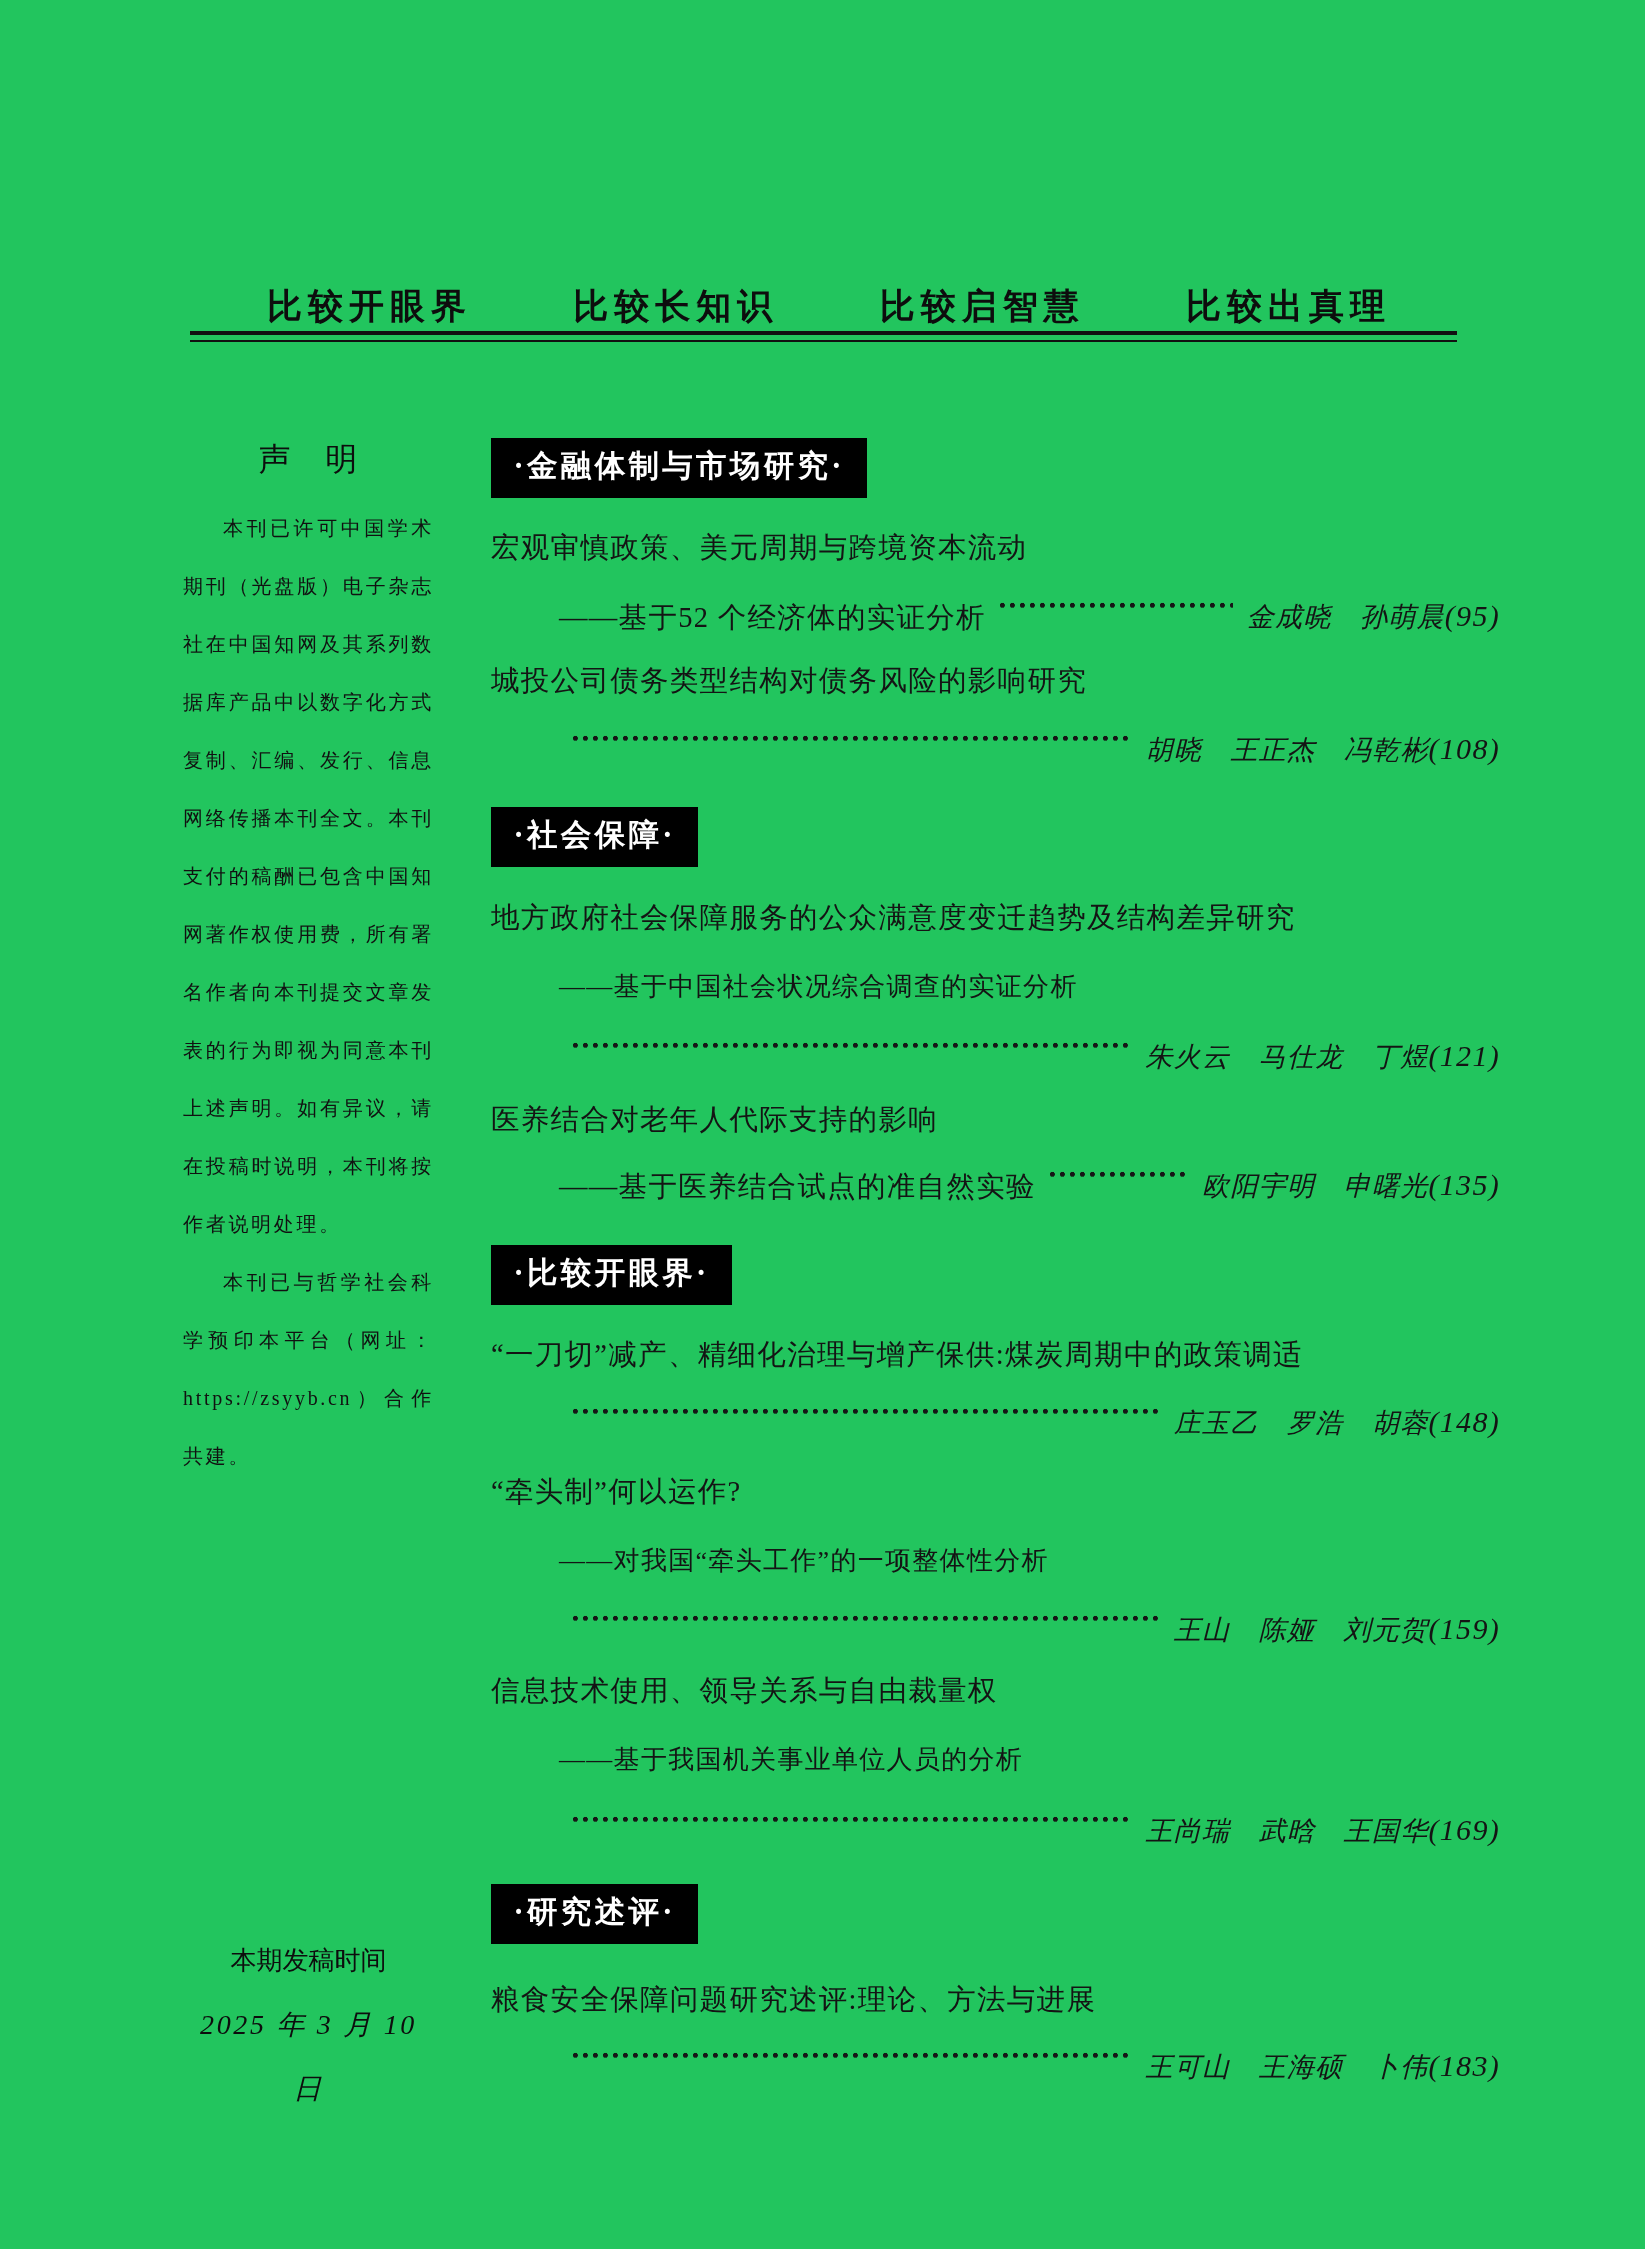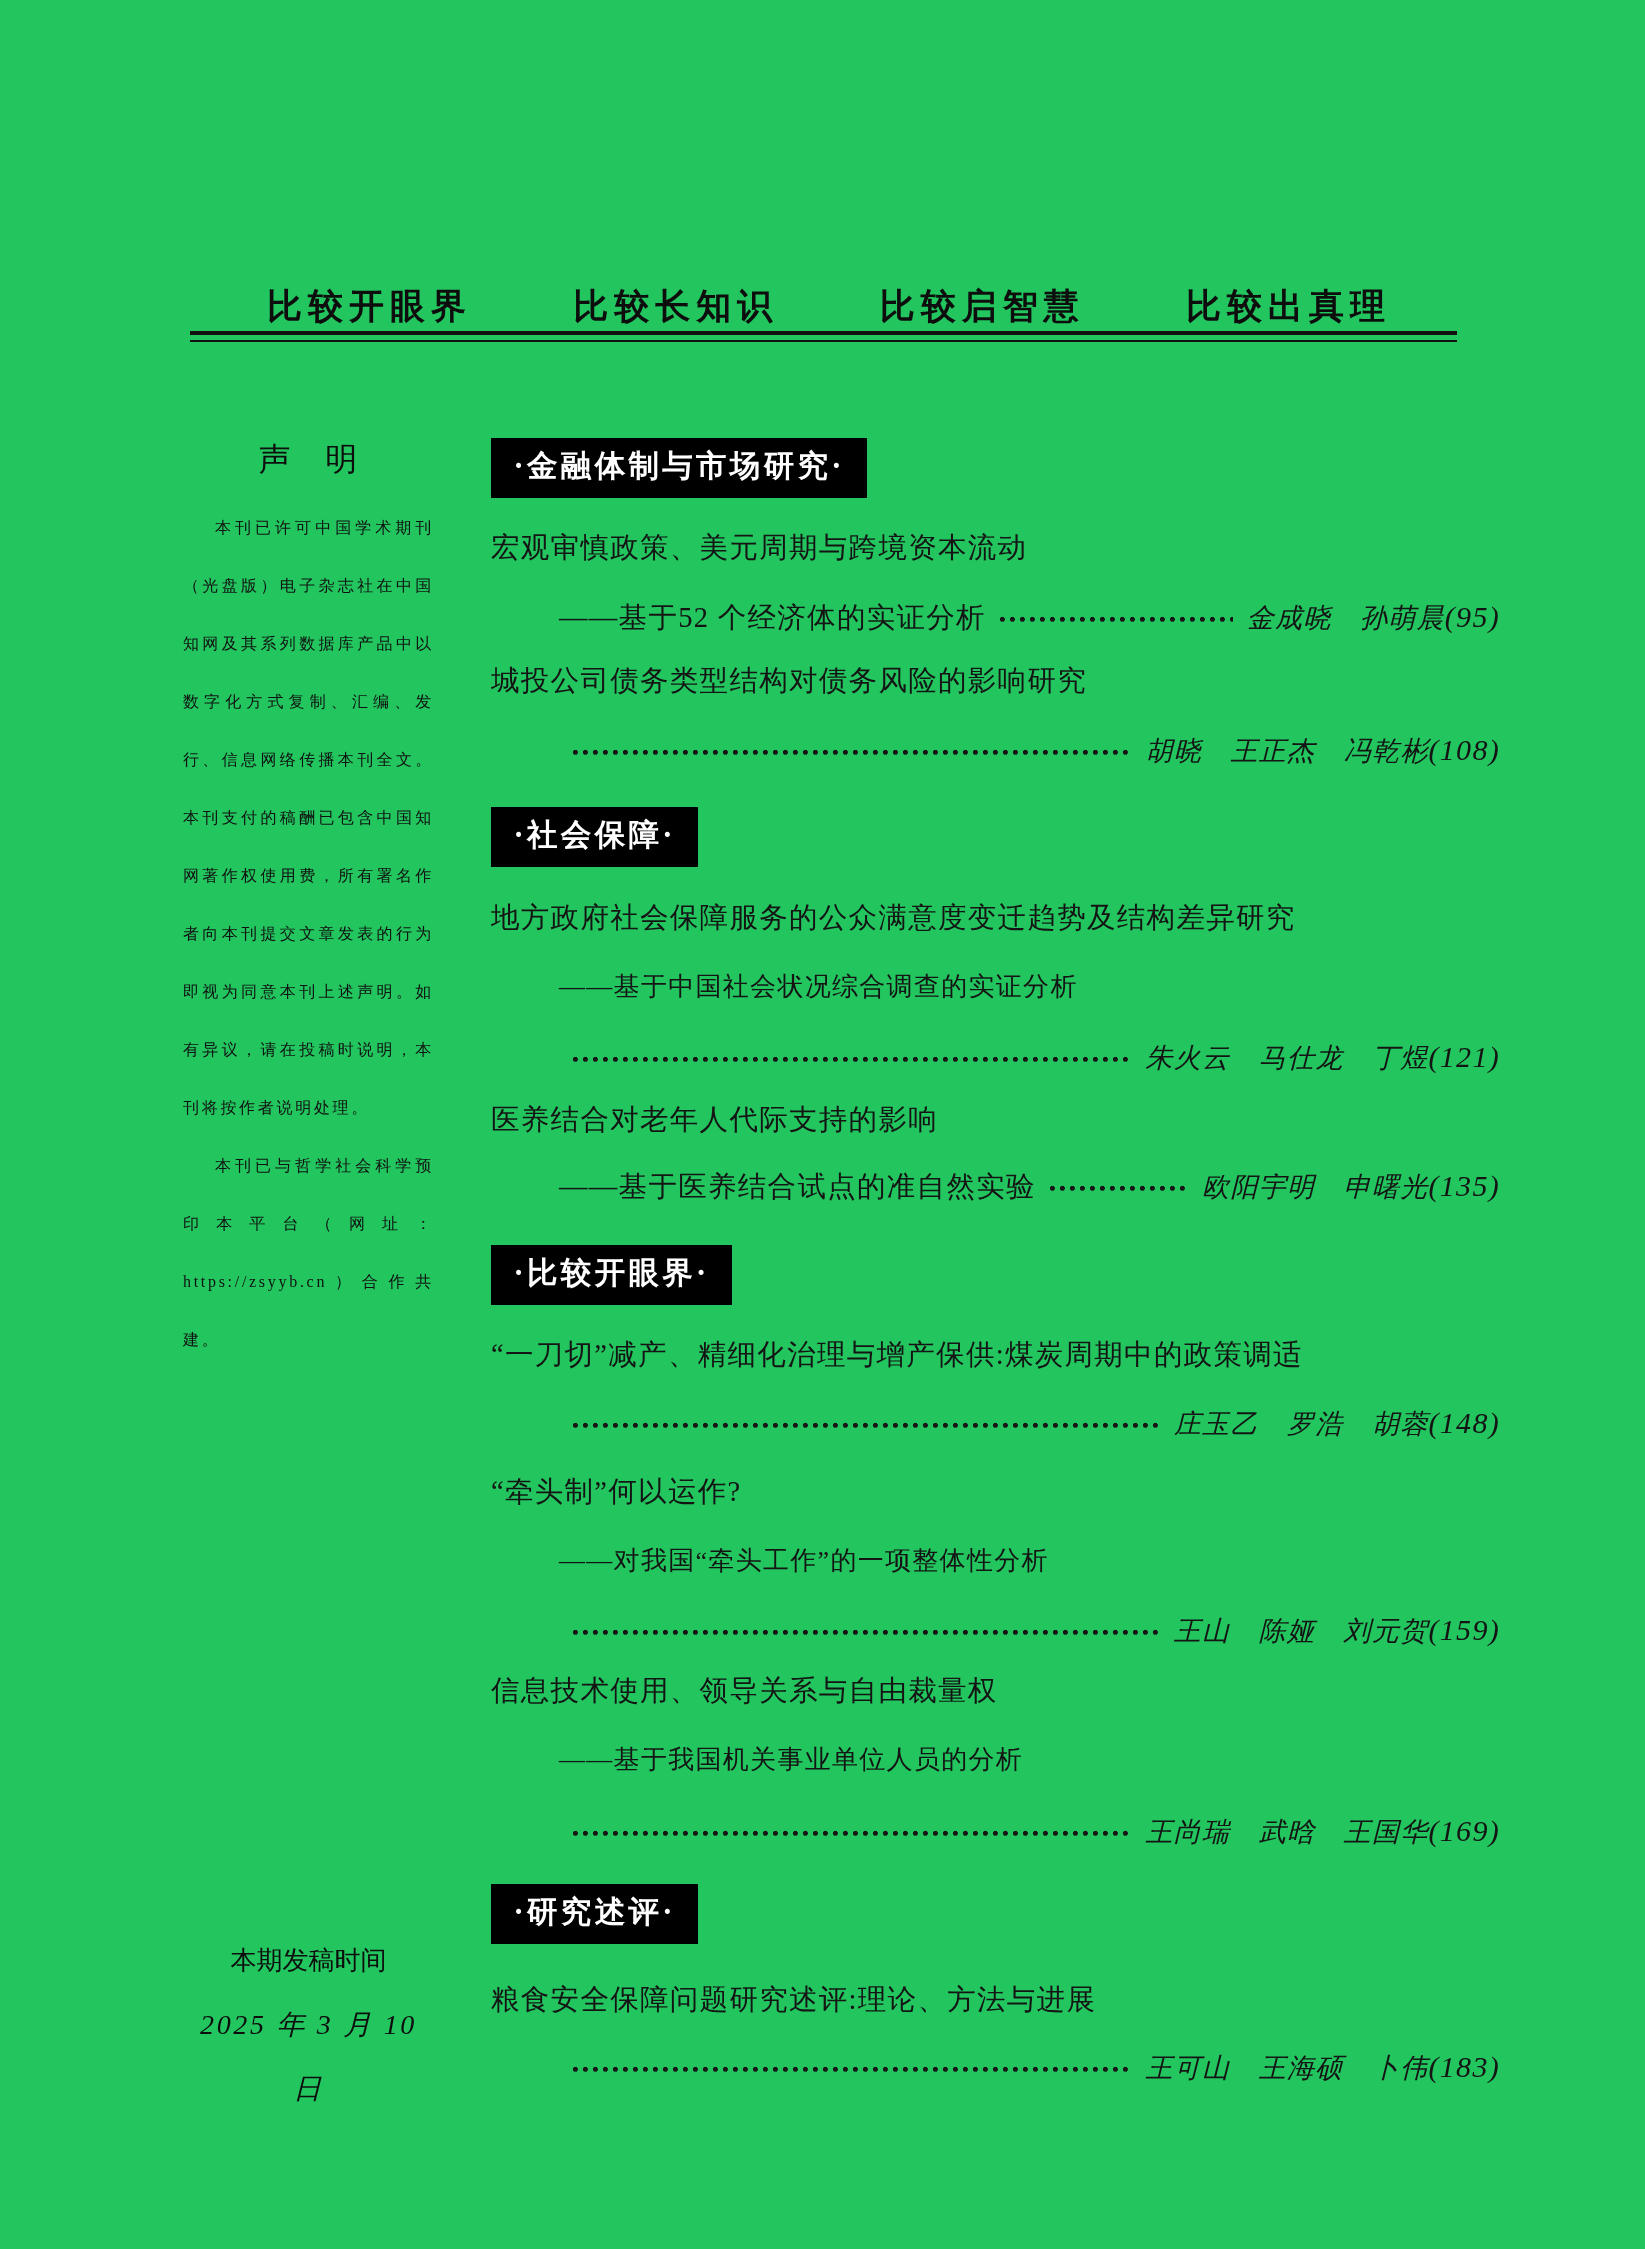--- a/index.html
+++ b/index.html
@@ -23,21 +23,21 @@
   .double-rule{
     position:absolute;left:190px;top:331px;width:1267px;height:5.3px;
     border-top:4px solid #111;border-bottom:2px solid #111;
   }
   
   .sidebar{position:absolute;left:183px;top:438px;width:251px;}
   .statement-title{
     font-size:32px;font-weight:normal;text-align:center;
     letter-spacing:1.3px;margin:0 0 17px 0;color:#0d0d0d;
   }
-  .statement-body{font-size:16px;line-height:58px;letter-spacing:2.7px;
+  .statement-body{font-size:20px;line-height:58px;letter-spacing:2.7px;
     text-align:justify;text-justify:inter-character;}
   .statement-body p{margin:0;text-indent:2em;}
   .issue-date{
     position:absolute;left:183px;top:1929px;width:251px;
     text-align:center;line-height:64px;font-size:26px;color:#0d0d0d;
   }
   .issue-date .date-value{font-size:28px;letter-spacing:2.7px;font-style:italic;}
   
   .section-box{
     position:absolute;left:491px;
@@ -48,21 +48,21 @@
   .art-title{
     position:absolute;left:491px;width:1009px;
     font-size:28.5px;letter-spacing:1.3px;white-space:nowrap;color:#141414;
   }
   .art-sub{
     position:absolute;left:559px;width:941px;
     font-size:26px;letter-spacing:1.3px;white-space:nowrap;color:#141414;
   }
   .art-line{
     position:absolute;left:559px;width:941px;height:37px;
-    display:flex;align-items:center;
+    display:flex;
   }
   .art-line .sub-text{
     font-size:28.5px;letter-spacing:1.3px;white-space:nowrap;color:#141414;flex:0 0 auto;
   }
   .dots{
     flex:1 1 auto;height:6.6px;margin:2.7px 13.3px 0 13.3px;min-width:40px;
     background-image:radial-gradient(circle at 3.3px 3.3px,#161616 2.3px,rgba(0,0,0,0) 2.7px);
     background-size:10px 6.6px;background-repeat:repeat-x;background-position:left center;
   }
   .authors{

